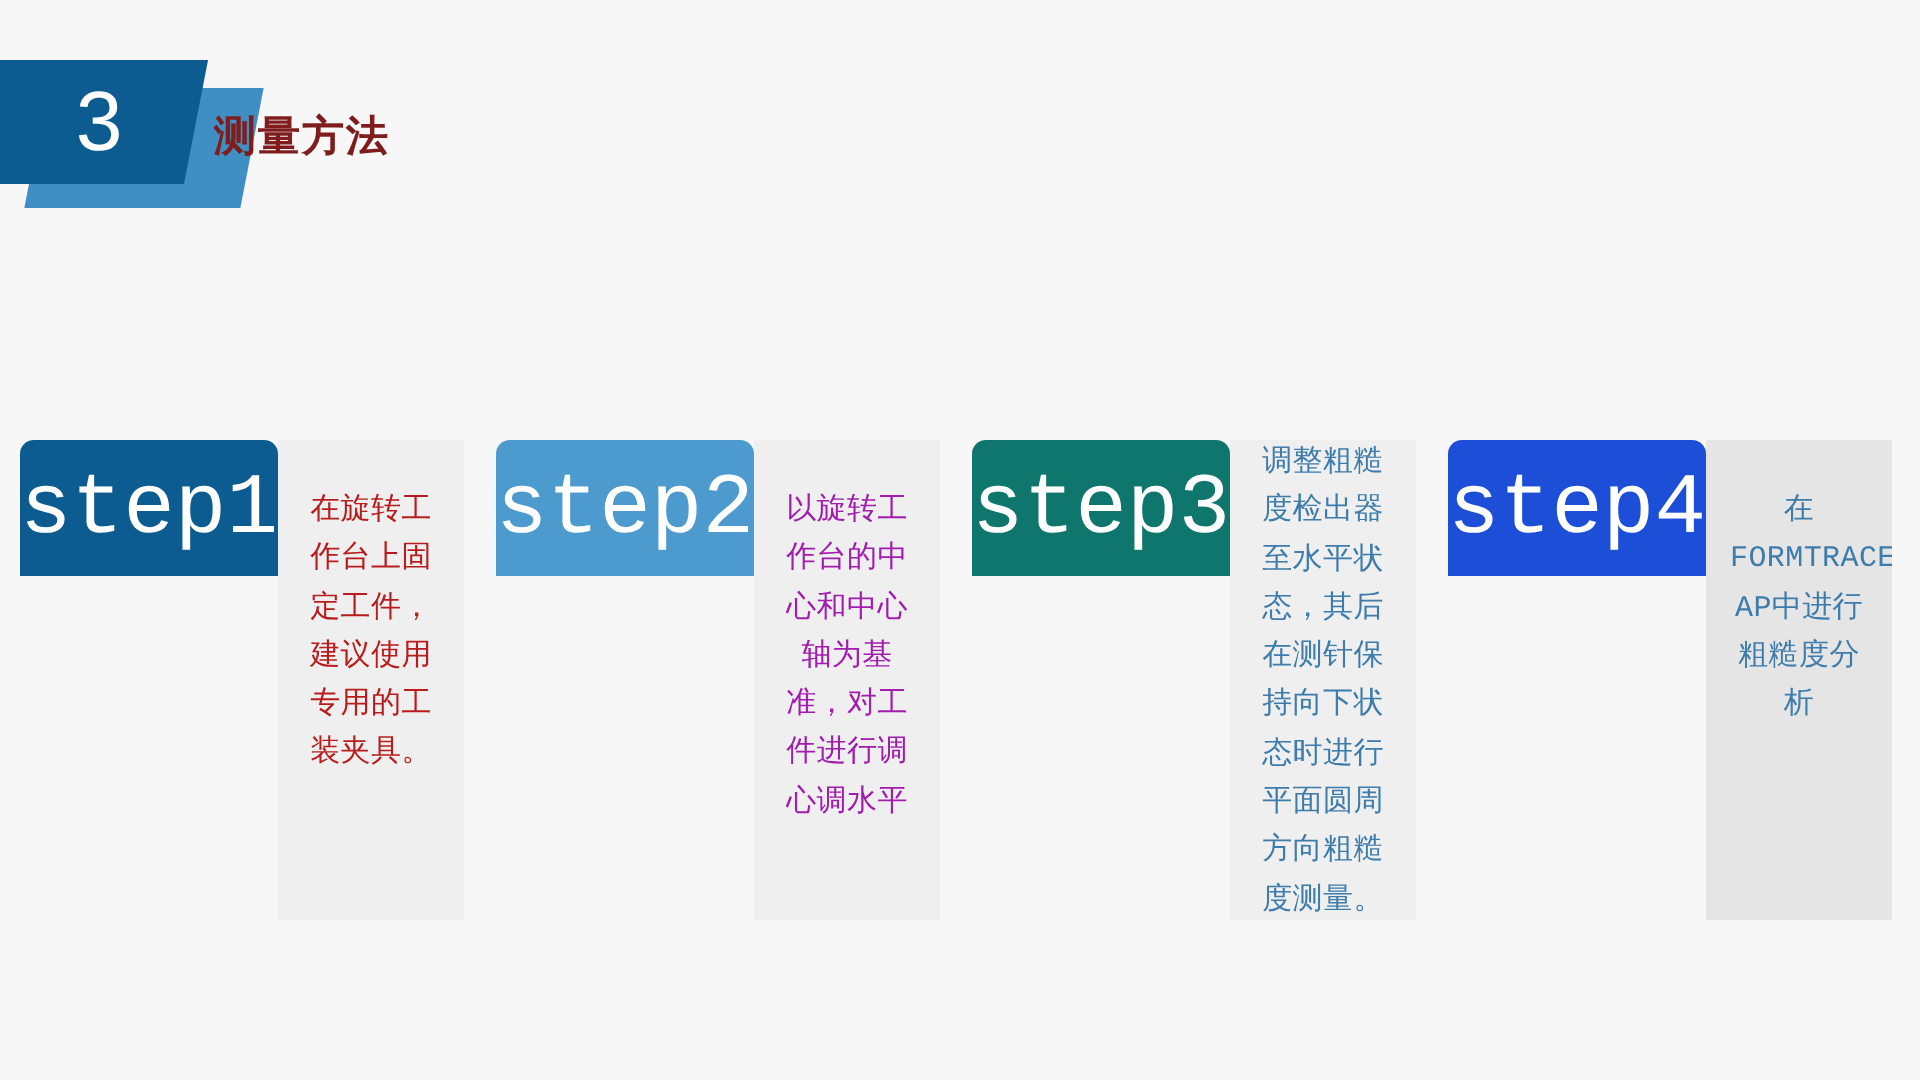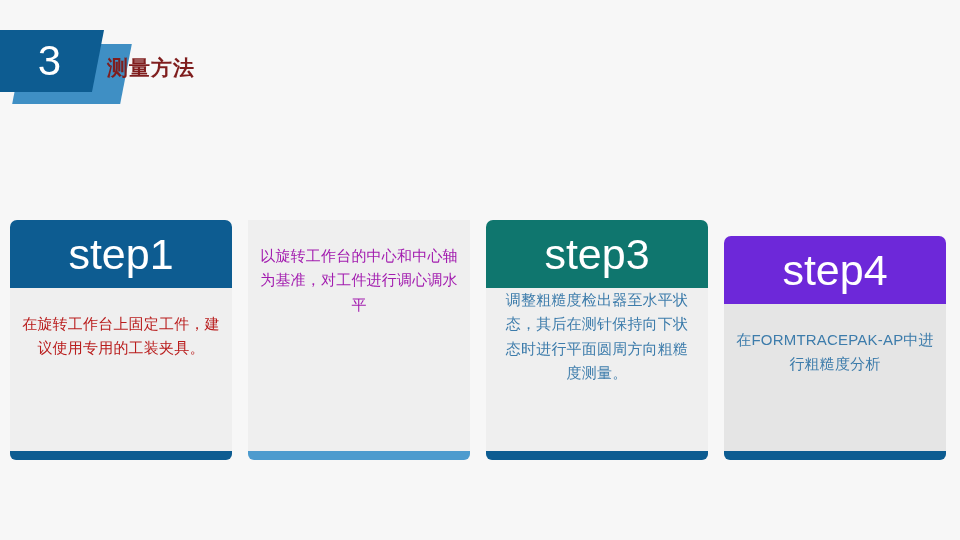--- a/index.html
+++ b/index.html
@@ -83,22 +83,23 @@
     top: 220px;
     width: 940px;
     height: 240px;
     display: flex;
     gap: 16px;
   }
   .card {
     width: 222px;
     height: 240px;
     display: flex;
-    flex-direction: column;
+    flex-direction: row;
     position: relative;
+    font-family: Liberation Mono, monospace;
   }
   .card-head {
     height: 68px;
     border-radius: 7px 7px 0 0;
     display: flex;
     align-items: center;
     justify-content: center;
     color: #ffffff;
     font-size: 43px;
     font-weight: 300;
@@ -146,29 +147,30 @@
 
 <div class="cards-row">
 
   <div class="card">
     <div class="card-head" style="background: rgb(13, 92, 145);">step1</div>
     <div class="card-body tight" style="background: rgb(239, 239, 239); color: #b91c1c;">在旋转工作台上固定工件，建议使用专用的工装夹具。</div>
     <div class="card-foot" style="background: rgb(13, 92, 145);"></div>
   </div>
 
   <div class="card">
+    <div class="card-head" style="background: rgb(77, 155, 206);">step2</div>
     <div class="card-body tight" style="background: rgb(239, 239, 239); color: #a21caf;">以旋转工作台的中心和中心轴为基准，对工件进行调心调水平</div>
     <div class="card-foot" style="background: rgb(77, 155, 206);"></div>
   </div>
 
   <div class="card">
     <div class="card-head" style="background: #0f766e;">step3</div>
     <div class="card-body five-line" style="background: rgb(239, 239, 239); color: rgb(61, 124, 171);">调整粗糙度检出器至水平状态，其后在测针保持向下状态时进行平面圆周方向粗糙度测量。</div>
     <div class="card-foot" style="background: rgb(13, 92, 145);"></div>
   </div>
 
   <div class="card">
-    <div class="card-head" style="background: #6d28d9; margin-top: 16px;">step4</div>
+    <div class="card-head" style="background: #1d4ed8;">step4</div>
     <div class="card-body tight" style="background: #e5e5e5; color: rgb(61, 124, 171);">在FORMTRACEPAK-AP中进行粗糙度分析</div>
     <div class="card-foot" style="background: rgb(13, 92, 145);"></div>
   </div>
 
 </div>
 
 </body></html>

